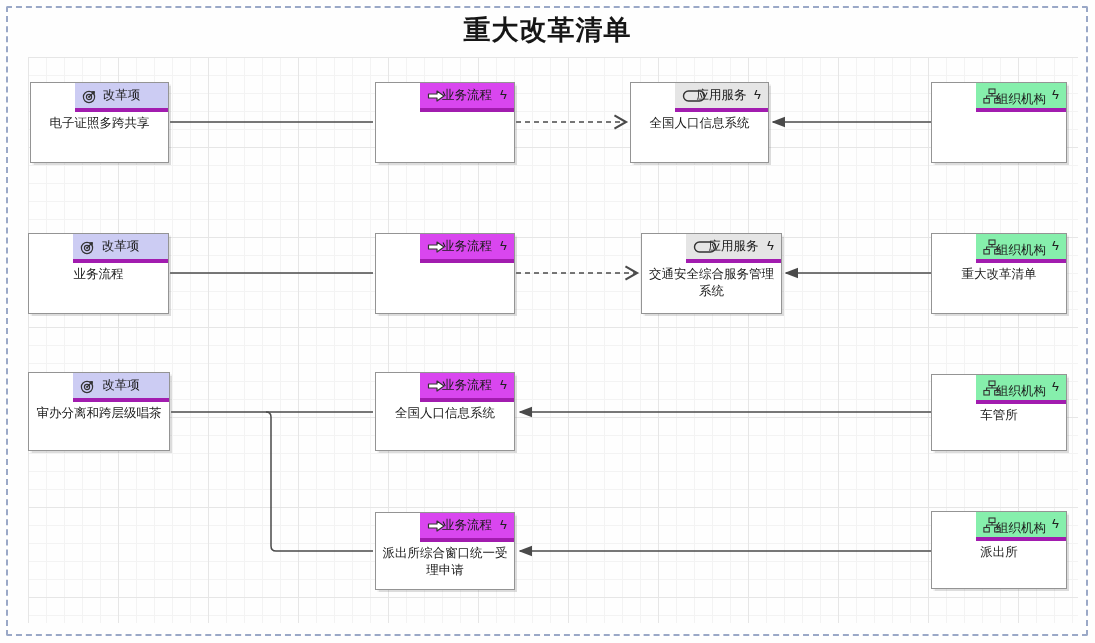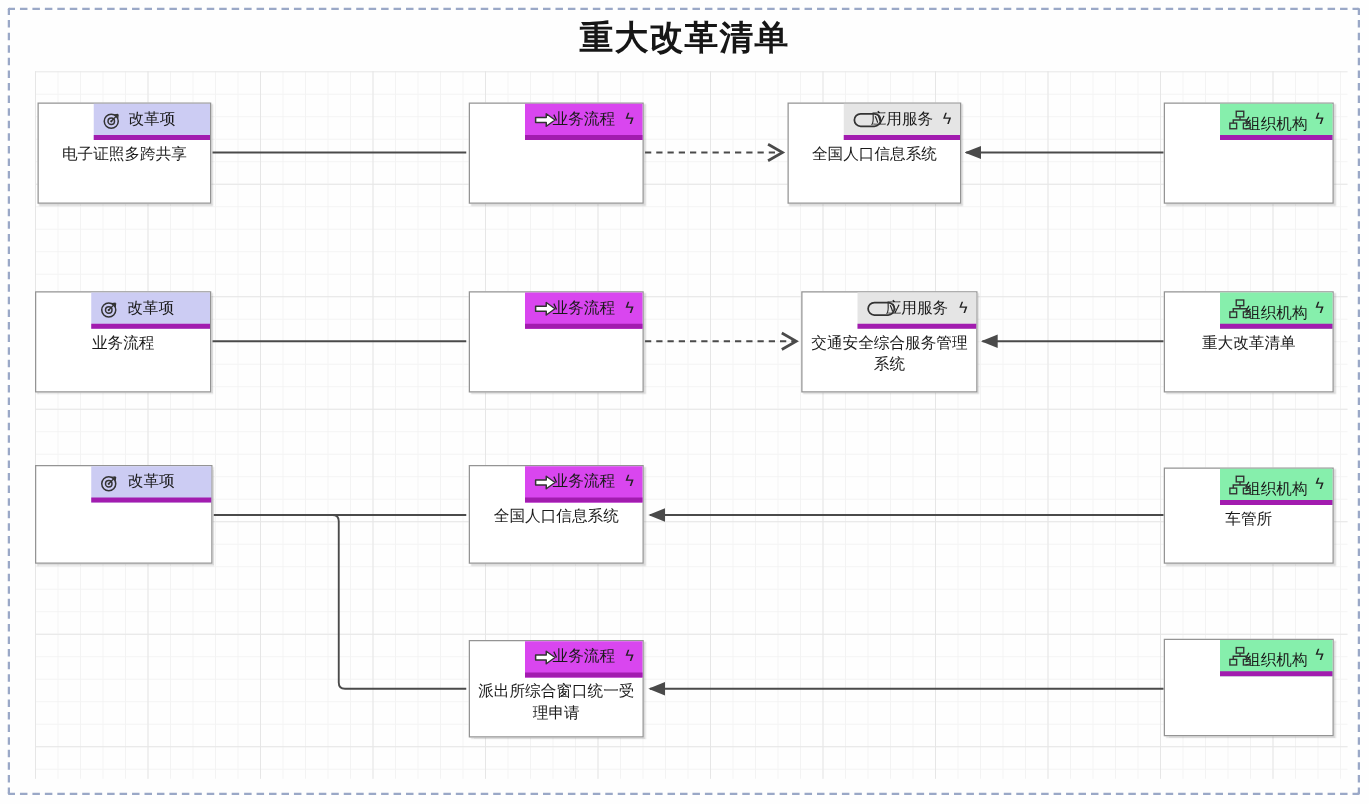--- a/index.html
+++ b/index.html
@@ -175,20 +175,21 @@
   <div class="node" style="left:28px;top:372px;width:142px;height:79px;">
     <div class="hdr hdr-reform">
       <span class="ic"><svg width="16" height="16" viewBox="0 0 16 16">
             <circle cx="7" cy="9" r="5.6" fill="none" stroke="#333" stroke-width="1.2"></circle>
             <circle cx="7" cy="9" r="2.6" fill="none" stroke="#333" stroke-width="1.2"></circle>
             <circle cx="7" cy="9" r="0.9" fill="#333"></circle>
             <path d="M7,9 L12.5,3.5 M12.5,3.5 l-3,0.4 M12.5,3.5 l-0.4,3" stroke="#333" stroke-width="1.1" fill="none"></path>
           </svg></span>
       <span class="hlabel">改革项</span>
     </div>
+    <div class="nbody">审办分离和跨层级唱茶</div>
   </div>
 
   <div class="node" style="left:375px;top:372px;width:140px;height:79px;">
     <div class="hdr hdr-process">
       <span class="ic"><svg width="19" height="14" viewBox="0 0 19 14">
             <path d="M1.5,5 h8.5 V2 l7,5 -7,5 V9 H1.5 z" fill="#fff" stroke="#333" stroke-width="1.2" stroke-linejoin="round"></path>
           </svg></span>
       <span class="hlabel">业务流程</span>
       <span class="bolt">ϟ</span>
     </div>
@@ -224,14 +225,15 @@
     <div class="hdr hdr-org">
       <span class="ic"><svg width="18" height="16" viewBox="0 0 18 16">
             <rect x="6" y="1" width="6" height="4.5" fill="none" stroke="#333" stroke-width="1.1"></rect>
             <path d="M9,5.5 V8 M3.6,10.5 V8 H14.4 V10.5" fill="none" stroke="#333" stroke-width="1.1"></path>
             <rect x="0.9" y="10.5" width="5.4" height="4.5" fill="none" stroke="#333" stroke-width="1.1"></rect>
             <rect x="11.7" y="10.5" width="5.4" height="4.5" fill="none" stroke="#333" stroke-width="1.1"></rect>
           </svg></span>
       <span class="hlabel">组织机构</span>
       <span class="bolt">ϟ</span>
     </div>
+    <div class="nbody">派出所</div>
   </div>
 </div>
 
 </body></html>

